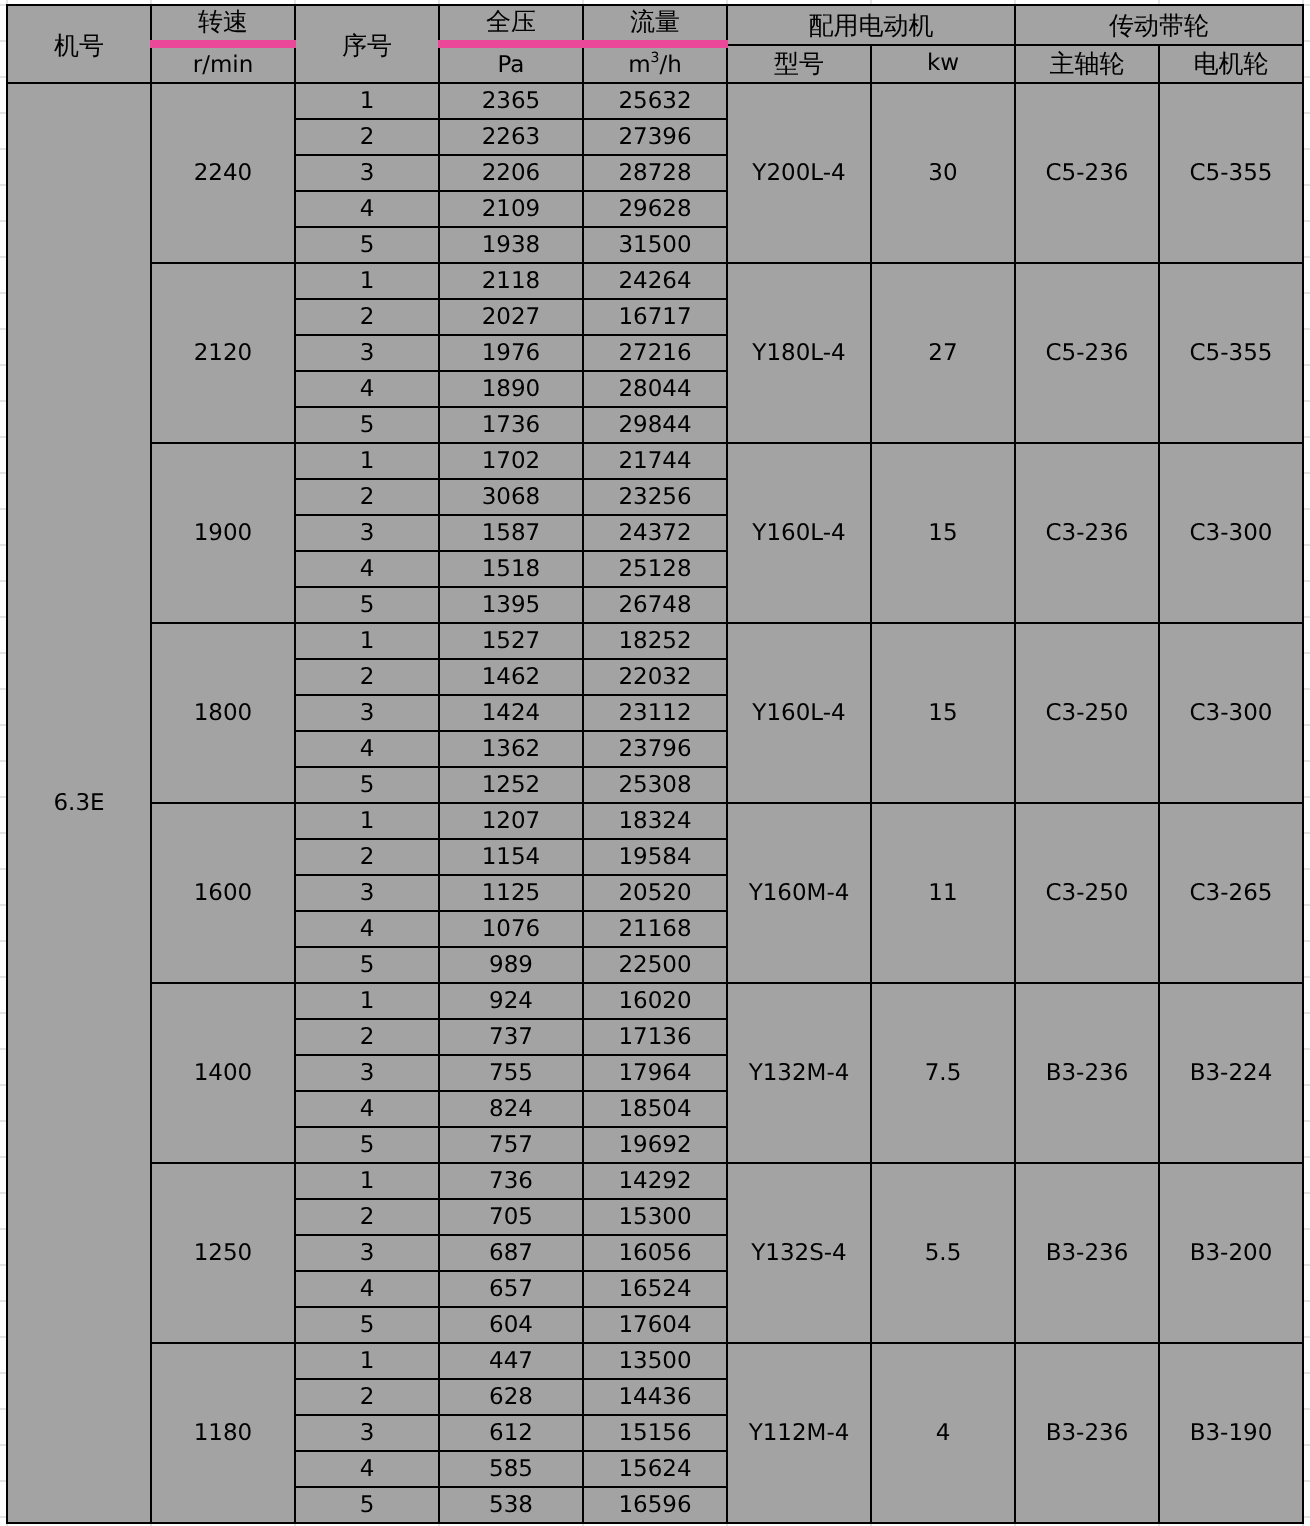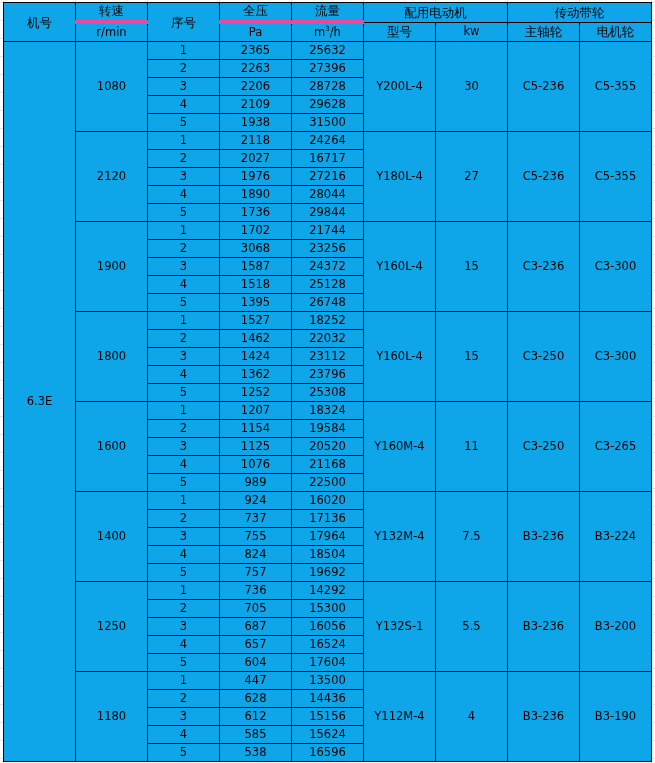--- a/index.html
+++ b/index.html
@@ -5,21 +5,21 @@
     html, body { margin: 0; padding: 0; background: #ffffff; }
     body { width: 655px; height: 763px; position: relative; overflow: hidden;
            font-family: "DejaVu Sans", "Liberation Sans", sans-serif; color: #000; }
     
     .bg-grid { position: absolute; inset: 0;
       background-image:
         linear-gradient(to right, #e4e4e4 1px, transparent 1px),
         linear-gradient(to bottom, #e4e4e4 1px, transparent 1px);
       background-size: 72px 18px; background-position: 3px 2px; }
     table.spec { position: absolute; left: 3px; top: 2px; border-collapse: collapse;
-                 table-layout: fixed; background: #0ea5e9; }
+                 table-layout: fixed; background: #a3a3a3; }
     table.spec td { border: 1px solid #000; text-align: center; vertical-align: middle;
                     font-size: 11.5px; padding: 0; height: 17px; line-height: 17px;
                     white-space: nowrap; overflow: hidden; }
     table.spec td.h { font-size: 12.5px; }
     table.spec td.top-soft { border-bottom: 1px solid #d0d0d0; height: 17px; font-family: Liberation Serif, serif; }
     table.spec td.bot-soft { border-top: 4px solid #ec4899; height: 17px; }
     sup { font-size: 7px; line-height: 0; vertical-align: 5px; }
   </style>
 </head>
 <body>
@@ -54,21 +54,21 @@
       <td class="bot-soft"><span>m</span><sup>3</sup><span>/h</span></td>
       <td class="h">型号</td>
       <td>kw</td>
       <td class="h">主轴轮</td>
       <td class="h">电机轮</td>
     </tr>
   </thead>
   <tbody id="tbody">
       <tr>
         <td rowspan="40">6.3E</td>
-        <td rowspan="5">1080</td>
+        <td rowspan="5">2240</td>
         <td>1</td>
         <td>2365</td>
         <td>25632</td>
         <td rowspan="5">Y200L-4</td>
         <td rowspan="5">30</td>
         <td rowspan="5">C5-236</td>
         <td rowspan="5">C5-355</td>
       </tr>
       <tr>
         <td>2</td>
@@ -238,21 +238,21 @@
       <tr>
         <td>5</td>
         <td>757</td>
         <td>19692</td>
       </tr>
       <tr>
         <td rowspan="5">1250</td>
         <td>1</td>
         <td>736</td>
         <td>14292</td>
-        <td rowspan="5">Y132S-1</td>
+        <td rowspan="5">Y132S-4</td>
         <td rowspan="5">5.5</td>
         <td rowspan="5">B3-236</td>
         <td rowspan="5">B3-200</td>
       </tr>
       <tr>
         <td>2</td>
         <td>705</td>
         <td>15300</td>
       </tr>
       <tr>

